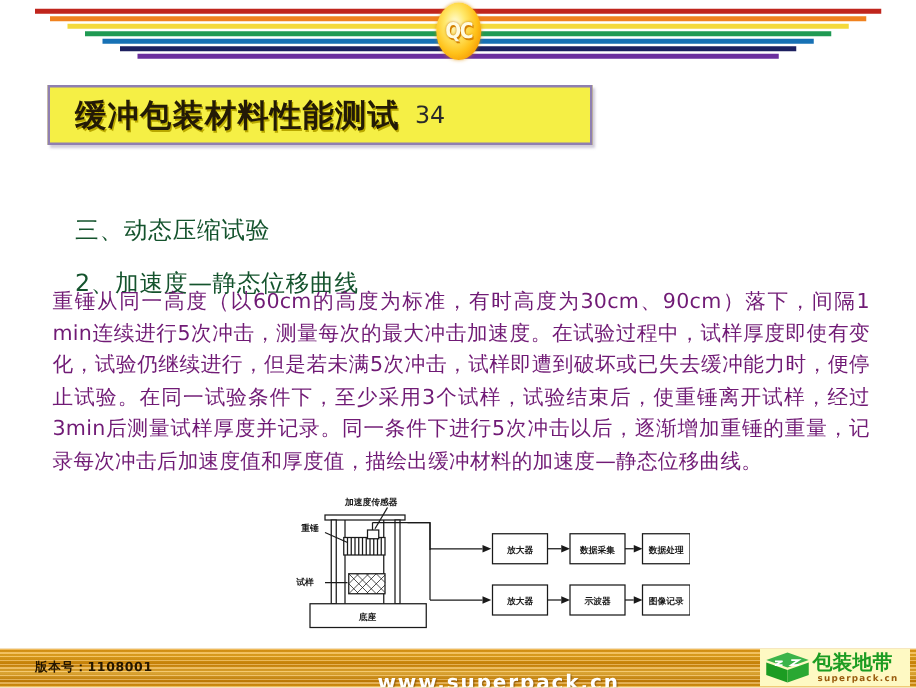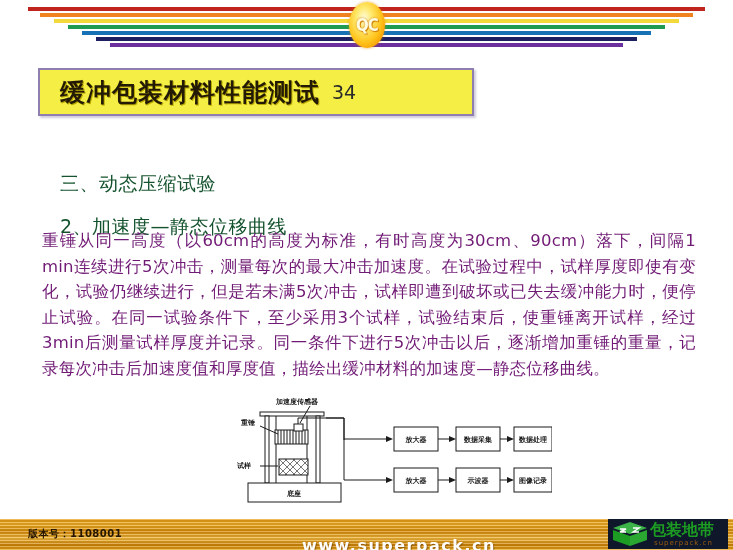--- a/index.html
+++ b/index.html
@@ -98,31 +98,31 @@
   }
   #site-url{
     position:absolute;left:302px;top:5px;
     font-family:"DejaVu Sans","Liberation Sans",sans-serif;
     font-size:16px;font-weight:bold;color:#ffffff;letter-spacing:1.5px;
     text-shadow:1px 1px 1px rgba(120,70,0,.65);
     margin-top:12px;
   }
   #brand-logo{
     position:absolute;left:608px;top:519px;width:120px;height:30px;
-    background:#0f172a;overflow:hidden;
+    background:#fef9c3;overflow:hidden;
   }
   #brand-cn{
     position:absolute;left:42px;top:1px;
     font-family:"DejaVu Sans","Liberation Sans",sans-serif;
     font-weight:bold;font-size:16px;color:#1c9c22;letter-spacing:0px;
   }
   #brand-en{
     position:absolute;left:46px;top:20px;
     font-family:"DejaVu Sans","Liberation Sans",sans-serif;
-    font-size:7px;font-weight:normal;color:#9a5d10;letter-spacing:1px;
+    font-size:7px;font-weight:bold;color:#9a5d10;letter-spacing:1px;
   }
   #brand-mark{position:absolute;left:3px;top:2px;}
 </style>
 </head>
 <body>
 
 <div id="slide">
 
   <div id="banner">
     <div class="rbar" style="background: rgb(192, 37, 29); left: 28px; right: 28px; width: 677px; top: 7px;"></div>

